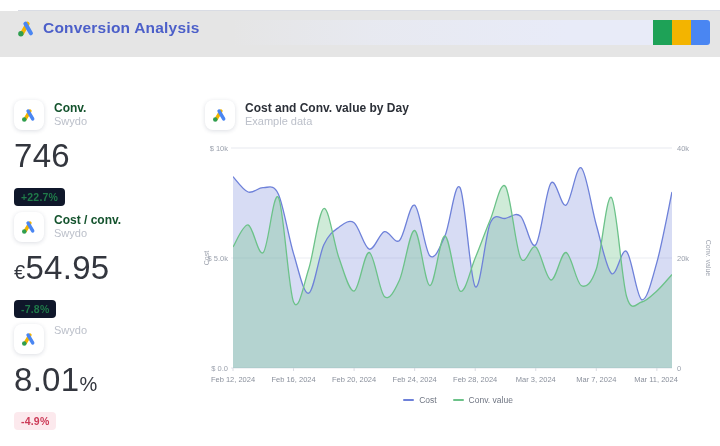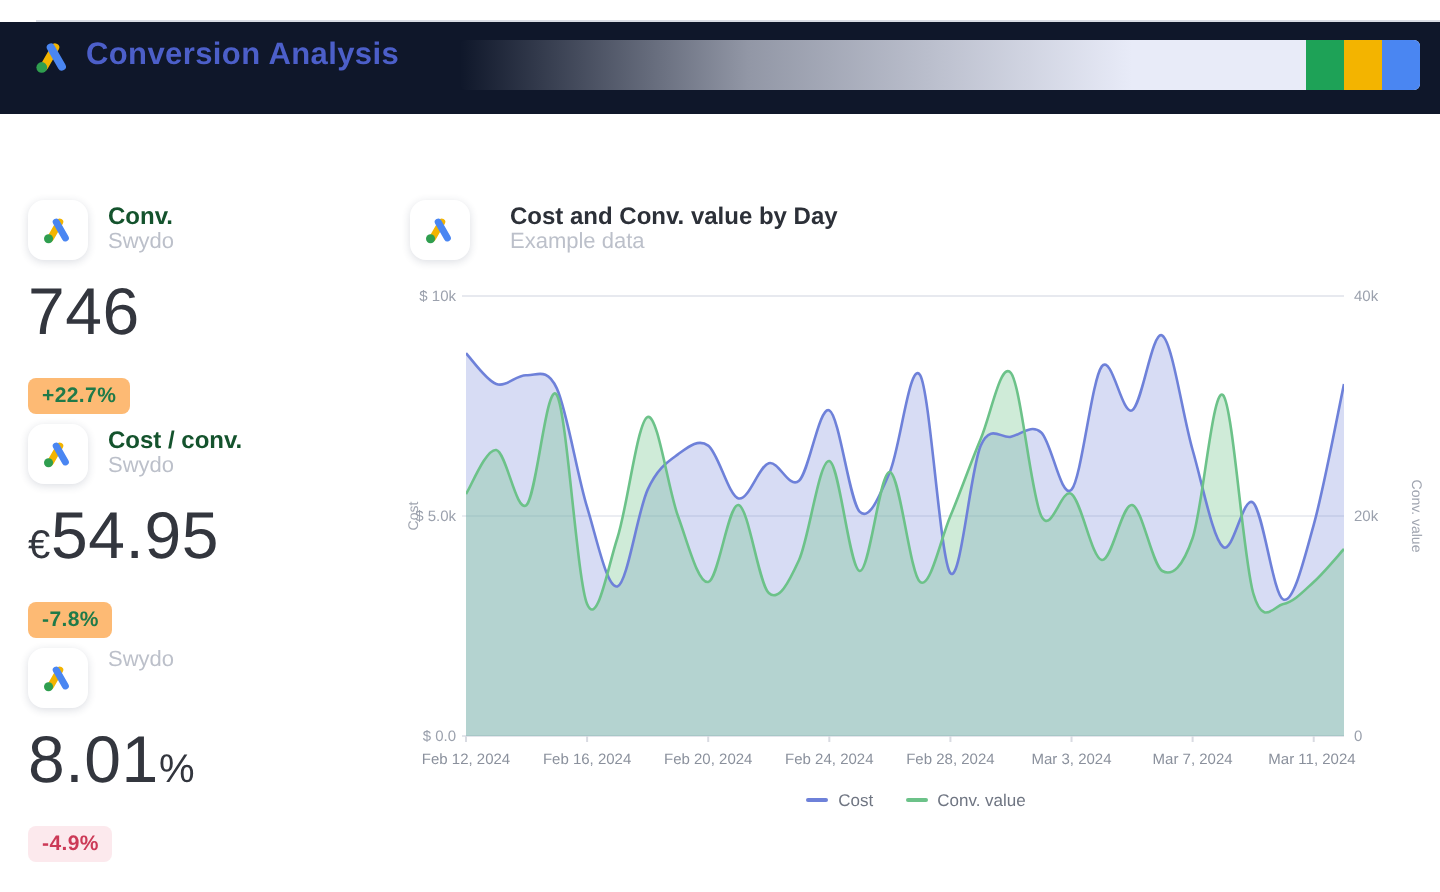--- a/index.html
+++ b/index.html
@@ -2,21 +2,21 @@
 <html><head>
 <meta charset="utf-8">
 <style>
   * { margin:0; padding:0; box-sizing:border-box; }
   html,body { width:720px; height:446px; background:#ffffff; overflow:hidden;
     font-family:"Liberation Sans", sans-serif; }
   .page { position:relative; width:720px; height:446px; background:#fff; }
 
   
   .topline { position:absolute; top:10px; left:18px; right:0; height:1px; background:#d9dce4; }
-  .app-header { position:absolute; top:11px; left:0; width:720px; height:46px; background:#0f172a; }
+  .app-header { position:absolute; top:11px; left:0; width:720px; height:46px; background:#e5e5e5; }
   .logo { position:absolute; left:17px; top:8px; width:19px; height:19px; }
   .app-title { position:absolute; left:43px; top:8px; font-size:15.5px; font-weight:700; color:#4c5fc9; letter-spacing:.2px; }
   .grad-bar { position:absolute; left:230px; top:9px; width:480px; height:25px; border-radius:3px;
     background:linear-gradient(to right, rgba(236,239,249,0), rgba(233,236,248,.6) 30%, #e8ebf8 70%); }
   .squares { position:absolute; right:0; top:0; height:25px; display:flex; }
   .sq { width:19px; height:25px; }
   .sq:last-child { border-radius:0 3px 3px 0; }
 
   
   .kpi-card { position:absolute; left:14px; width:180px; }
@@ -24,26 +24,26 @@
   .kpi-head { display:flex; align-items:flex-start; gap:10px; }
   .icon-tile { width:30px; height:30px; border-radius:8px; background:#fff;
     box-shadow:0 1px 4px rgba(40,50,80,.16); display:flex; align-items:center; justify-content:center; flex:0 0 auto; }
   .icon-tile svg { width:16px; height:16px; }
   .kpi-title { font-size:12px; font-weight:700; color:#14532d; line-height:14px; padding-top:1px; }
   .kpi-source { font-size:11px; color:#bcc0ca; line-height:13px; }
   .kpi-value { margin-top:7px; font-size:33px; font-weight:400; color:#33363e; letter-spacing:.3px; line-height:38px; }
   .kpi-value .affix { font-size:20px; font-weight:400; color:#33363e; }
   .kpi-delta { display:inline-block; margin-top:9px; font-size:10.5px; font-weight:700;
     padding:3px 7px; border-radius:4px; letter-spacing:.2px; }
-  .kpi-delta.positive { color:#1f7a49; background:#fdba74; }
+  .kpi-delta.positive { color:#1f7a49; background:#0f172a; }
   .kpi-delta.negative { color:#cc3a57; background:#fcе9ed; background:#fce9ed; }
 
   
   .chart-panel { position:absolute; left:200px; top:100px; width:516px; height:330px; }
-  .chart-head { position:absolute; left:5px; top:0; display:flex; gap:20px; }
+  .chart-head { position:absolute; left:5px; top:0; display:flex; gap:10px; }
   .chart-title { font-size:12px; font-weight:700; color:#2c3038; line-height:14px; padding-top:1px; }
   .chart-subtitle { font-size:11px; color:#bcc0ca; line-height:13px; }
   .chart-svg { position:absolute; left:0; top:40px; }
   .legend { position:absolute; left:0; top:295px; width:516px; display:flex; justify-content:center; gap:16px; }
   .legend-item { display:flex; align-items:center; gap:5px; cursor:default; }
   .legend-dash { width:11px; height:2px; border-radius:1px; }
   .legend-label { font-size:8.5px; color:#6f7582; }
 </style>
 </head>
 <body>

